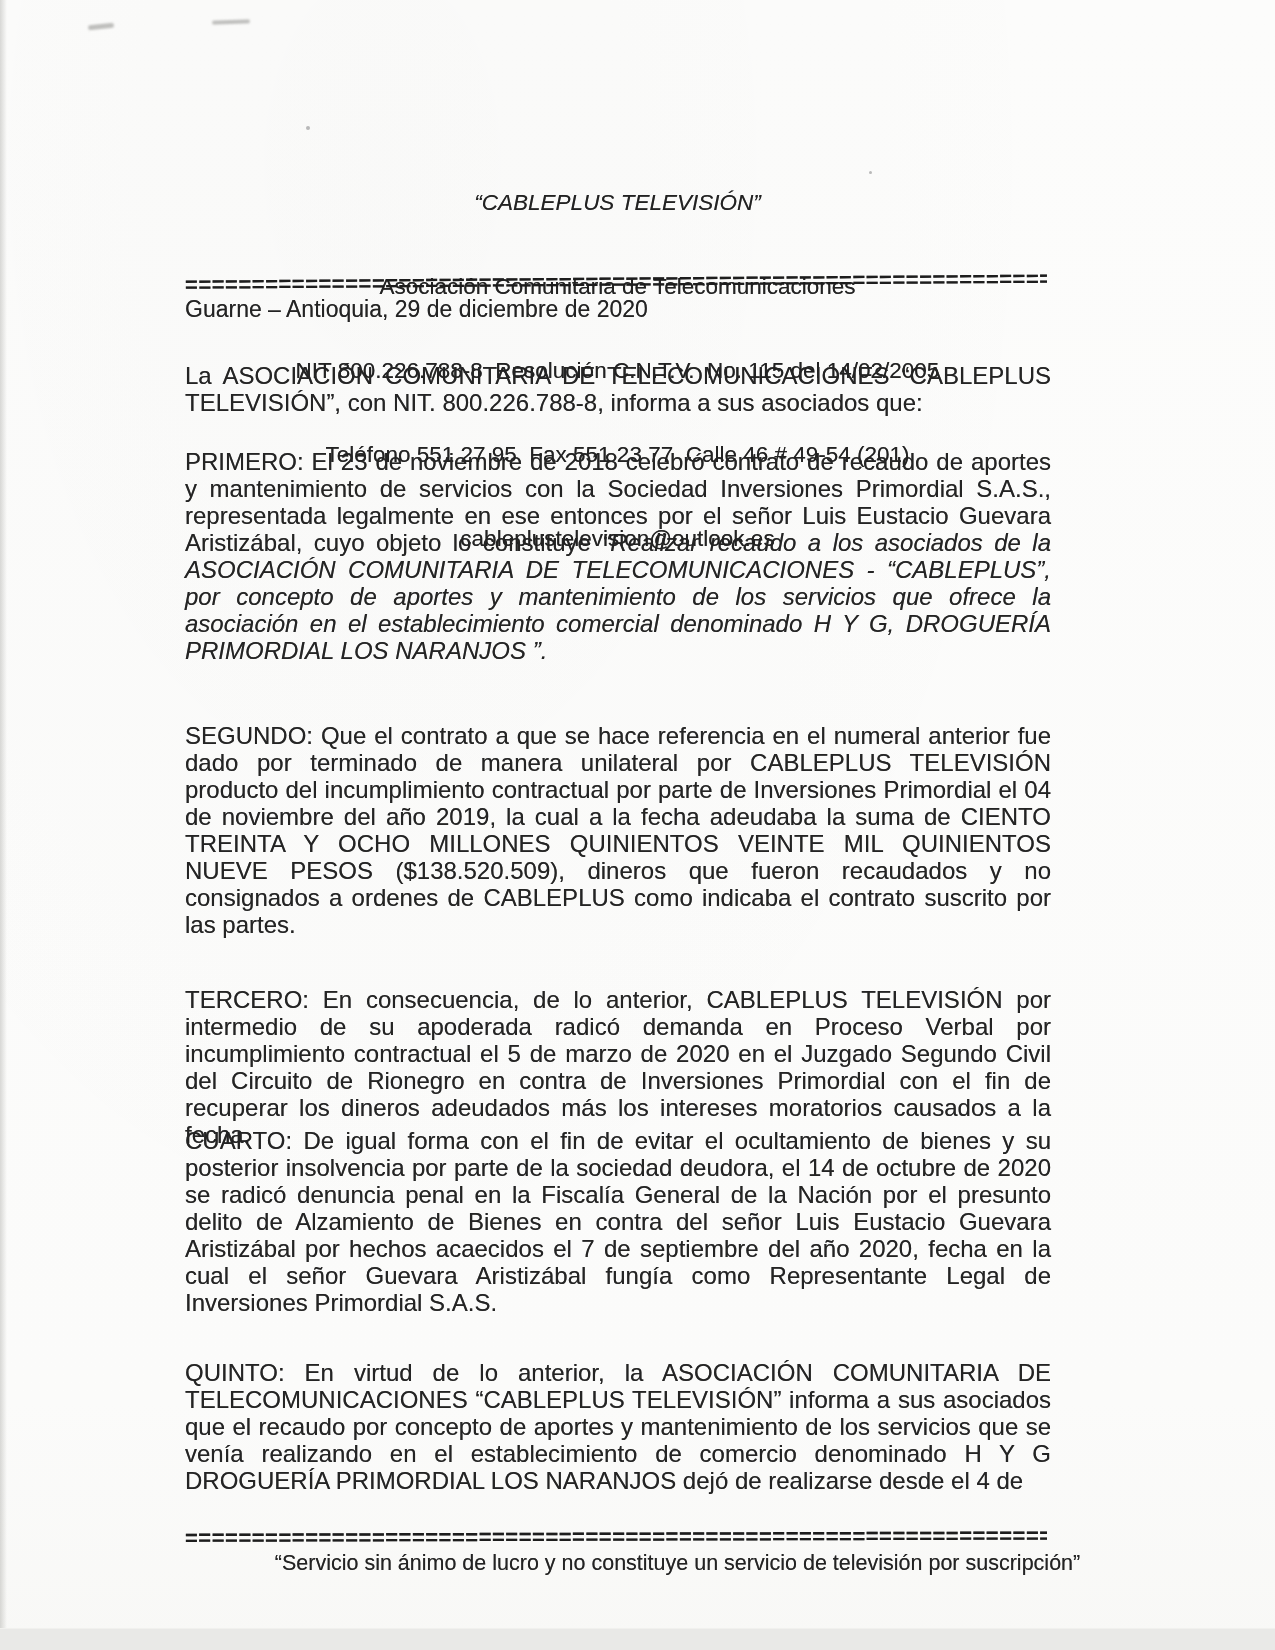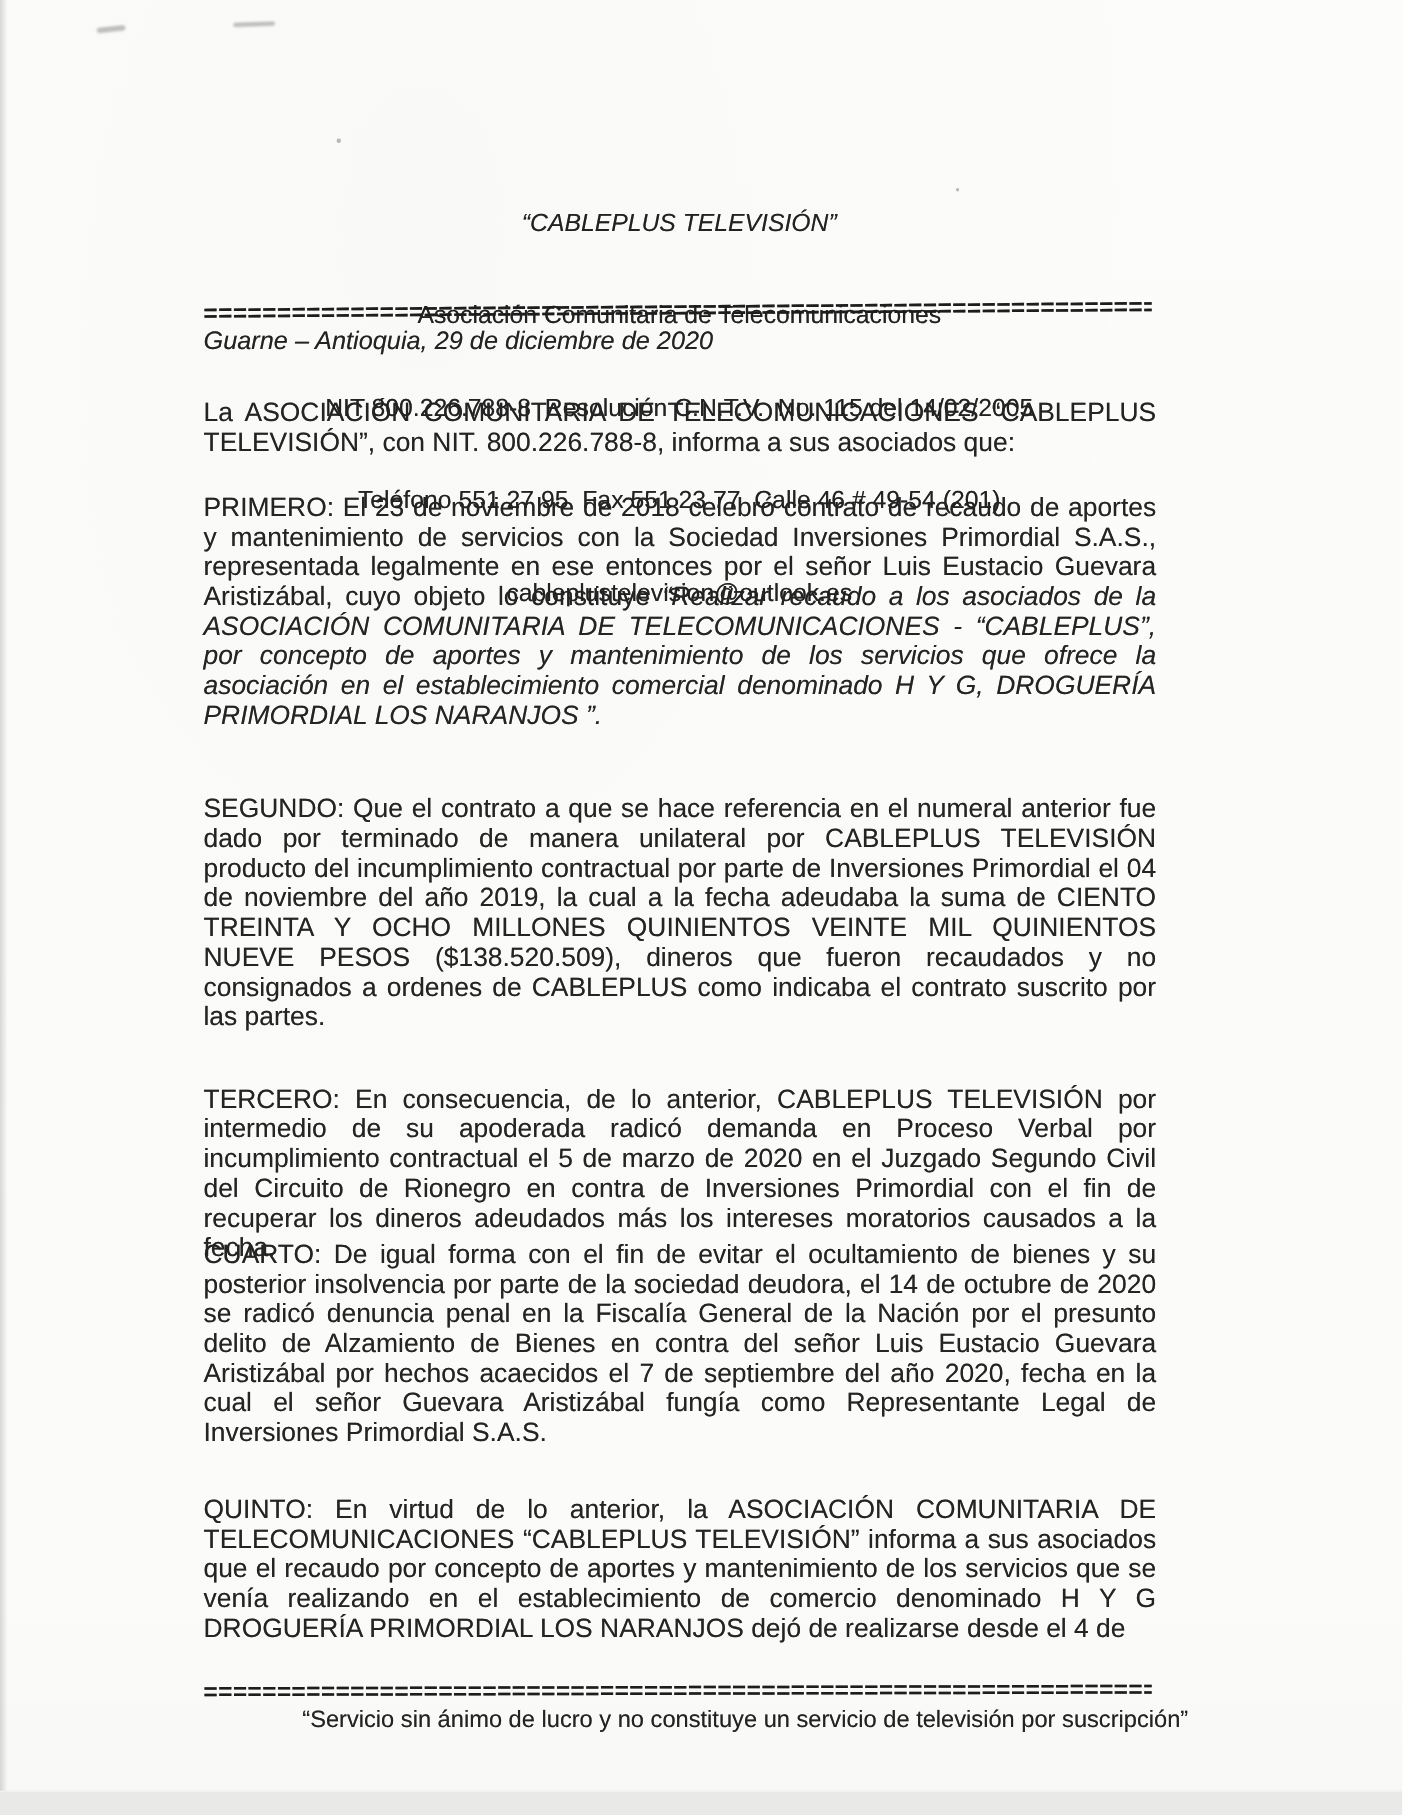--- a/index.html
+++ b/index.html
@@ -80,21 +80,20 @@
   }
   .top-divider { top: 272px; transform: rotate(-0.4deg); }
   .footer-divider { top: 1527px; transform: rotate(-0.15deg); }
 
   .dateline {
     position: absolute;
     left: 185px; top: 296px;
     width: 865px;
     font-size: 23px;
     color: #232323;
-    font-style: italic;
   }
 
   .para {
     position: absolute;
     left: 185px;
     width: 866px;
     margin: 0;
     font-size: 24px;
     line-height: 27px;
     text-align: justify;

